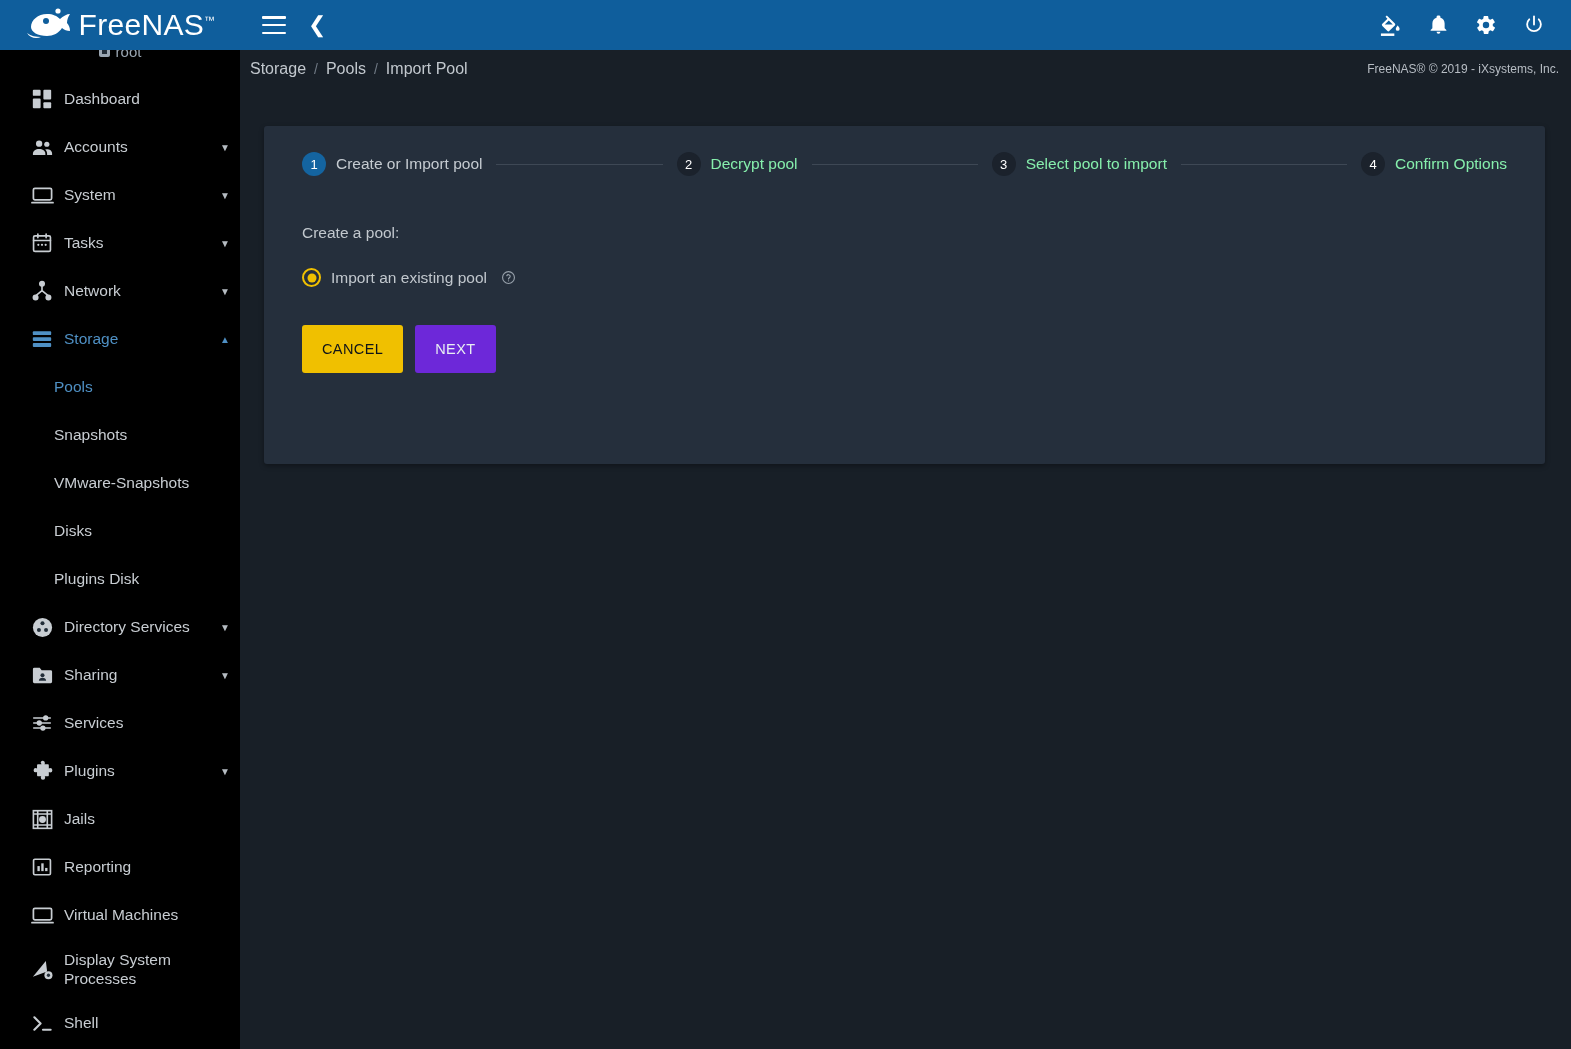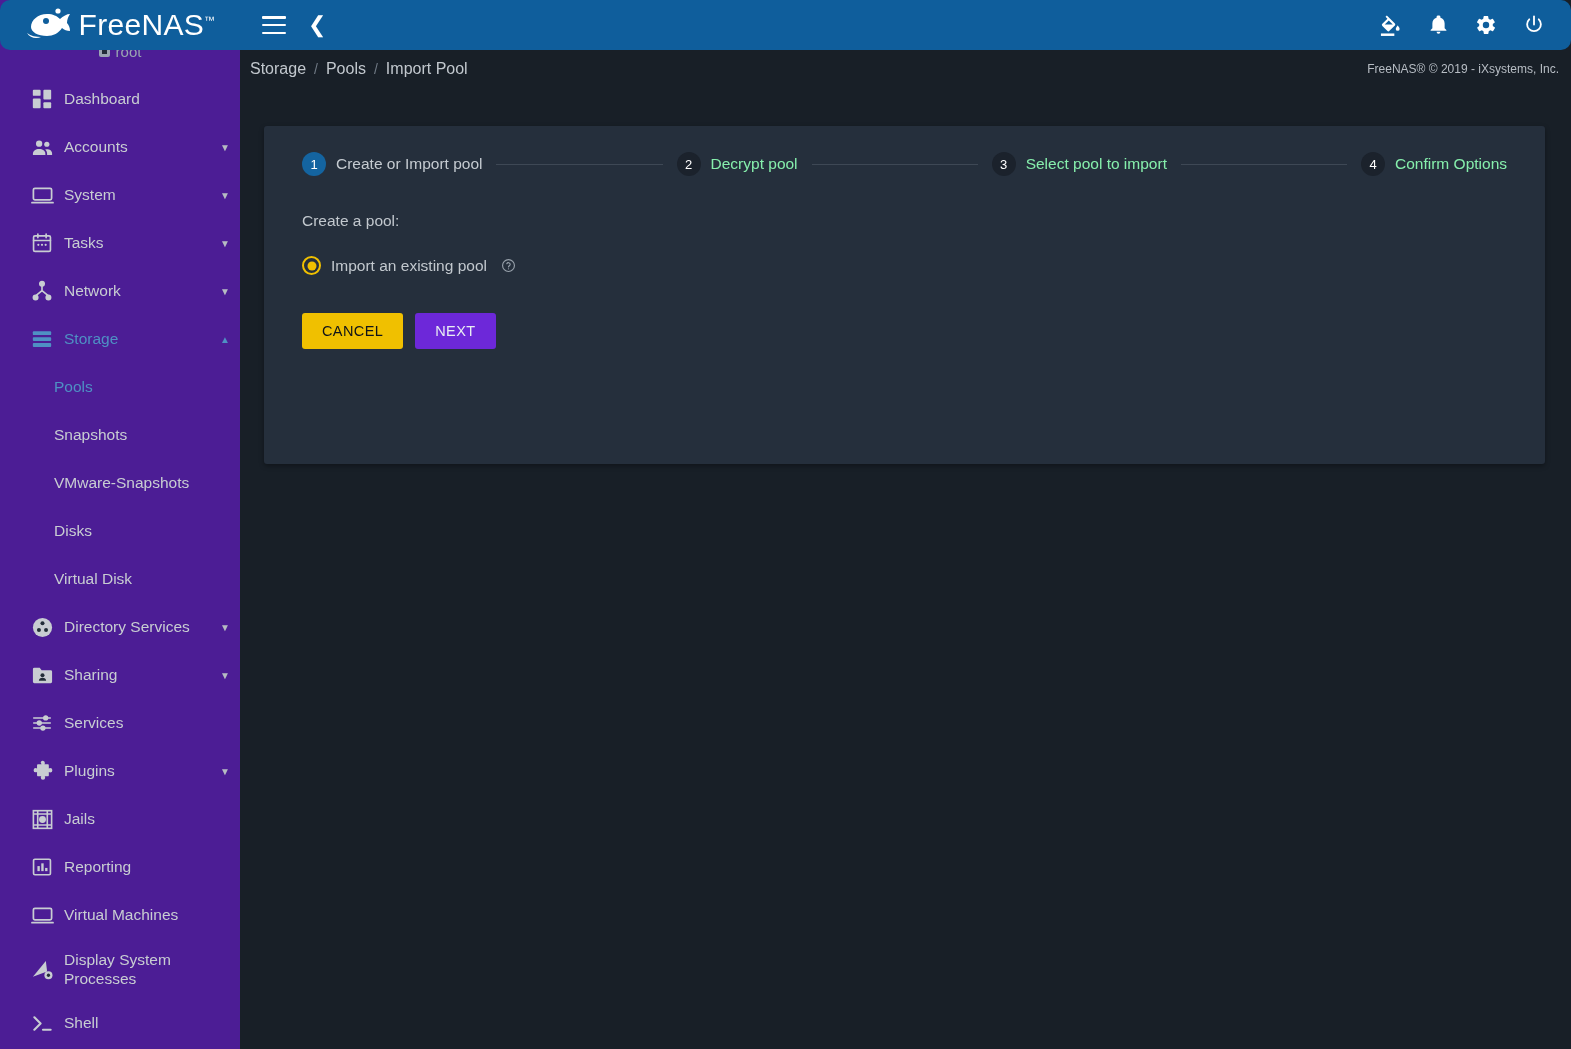--- a/index.html
+++ b/index.html
@@ -5,21 +5,21 @@
   * { box-sizing: border-box; margin: 0; padding: 0; }
   html, body {
     width: 1571px; height: 1049px;
     background: #181f27;
     font-family: "Liberation Sans", sans-serif;
     overflow: hidden;
   }
   
   #topbar {
     position: absolute; top: 0; left: 0; width: 1571px; height: 50px;
-    background: #0f5e9c; display: flex; align-items: center; z-index: 30; border-radius: 10px;
+    background: #0f5e9c; display: flex; align-items: center; z-index: 30;
   }
   #brand {
     width: 240px; height: 50px; display: flex; align-items: center;
     justify-content: center; gap: 8px;
   }
   #brand .logo-text {
     color: #ffffff; font-size: 30px; font-weight: 300; letter-spacing: .3px;
     position: relative;
   }
   #brand .logo-text sup { font-size: 11px; vertical-align: super; }
@@ -28,21 +28,21 @@
   .hamburger { width: 24px; height: 18px; display: flex; flex-direction: column;
     justify-content: space-between; cursor: pointer; }
   .hamburger span { display: block; height: 2.5px; background: #fff; border-radius: 1px; }
   .back-chevron { color: #fff; font-size: 22px; line-height: 1; cursor: pointer; font-weight: 400; }
   #topbar-right { margin-left: auto; display: flex; align-items: center; gap: 26px; margin-right: 26px; }
   #topbar-right .tb-icon { cursor: pointer; display: flex; align-items: center; }
 
   
   #sidebar {
     position: absolute; top: 0; left: 0; width: 240px; height: 1049px;
-    background: #4c1d95; overflow: hidden; z-index: 20;
+    background: #000000; overflow: hidden; z-index: 20;
   }
   #user-chip {
     position: absolute; top: 38px; left: 0; width: 240px; height: 26px;
     display: flex; align-items: center; justify-content: center; gap: 6px;
     color: #9aa6b2; font-size: 15px;
   }
   #user-chip .u-ico { width: 11px; height: 11px; background: #9aa6b2; border-radius: 2px;
     position: relative; }
   #user-chip .u-ico::after { content:''; position:absolute; left:3px; top:3px; width:5px; height:5px;
     background:#222d38; }
@@ -85,37 +85,37 @@
     width: 24px; height: 24px; border-radius: 50%; background: #1b222c;
     color: #ffffff; font-size: 13px; display: flex; align-items: center;
     justify-content: center; flex: 0 0 24px;
   }
   .step.current .bubble { background: #1464a0; }
   .step .st-label { font-size: 15.5px; color: #86efac; white-space: nowrap; }
   .step.current .st-label { color: #c5cbd1; }
   .connector { flex: 1 1 auto; height: 1px; background: #3e4855; margin: 0 14px; min-width: 20px; }
 
   
-  #form-area { position: absolute; left: 38px; top: 86px; right: 38px; }
+  #form-area { position: absolute; left: 38px; top: 98px; right: 38px; }
   #form-title { font-size: 15.5px; color: #c2c8ce; margin-bottom: 20px; }
   .radio-row { display: flex; align-items: center; gap: 10px; height: 31px; cursor: pointer; }
   .radio {
     width: 19px; height: 19px; border-radius: 50%; border: 2px solid #8c969f;
     flex: 0 0 19px; position: relative; background: transparent;
   }
   .radio.checked { border-color: #f0c000; }
   .radio.checked::after {
     content: ''; position: absolute; left: 50%; top: 50%; transform: translate(-50%,-50%);
     width: 9px; height: 9px; border-radius: 50%; background: #f0c000;
   }
   .radio-label { font-size: 15.5px; color: #c2c8ce; }
   .help-ico { margin-left: 4px; display: inline-flex; align-items: center; cursor: pointer; }
 
   #btn-row { display: flex; gap: 12px; margin-top: 32px; }
-  .btn { height: 36px; padding: 0 20px; border: none; border-radius: 3px;
+  .btn { height: 48px; padding: 0 20px; border: none; border-radius: 3px;
     font-size: 14.5px; letter-spacing: .4px; cursor: pointer;
     font-family: "Liberation Sans", sans-serif; }
   .btn.cancel { background: #f0c000; color: #101419; }
   .btn.next { background: #6d28d9; color: #e8edf2; }
 </style>
 </head>
 <body>
 
 <div id="topbar">
   <div id="brand">
@@ -245,21 +245,21 @@
       <div class="nav-item sub">
         <span class="nav-label">Snapshots</span>
       </div>
       <div class="nav-item sub">
         <span class="nav-label">VMware-Snapshots</span>
       </div>
       <div class="nav-item sub">
         <span class="nav-label">Disks</span>
       </div>
       <div class="nav-item sub">
-        <span class="nav-label">Virtual Disk</span>
+        <span class="nav-label">Plugins Disk</span>
       </div>
       <div class="nav-item">
         <span class="nav-ico">
           <svg width="23" height="23" viewBox="0 0 24 24" fill="#c8cdd2">
             <circle cx="12" cy="12" r="10"></circle>
             <circle cx="12" cy="7.6" r="2.1" fill="#222d38"></circle>
             <circle cx="8.3" cy="14.6" r="2.1" fill="#222d38"></circle>
             <circle cx="15.7" cy="14.6" r="2.1" fill="#222d38"></circle>
           </svg>
         </span>

